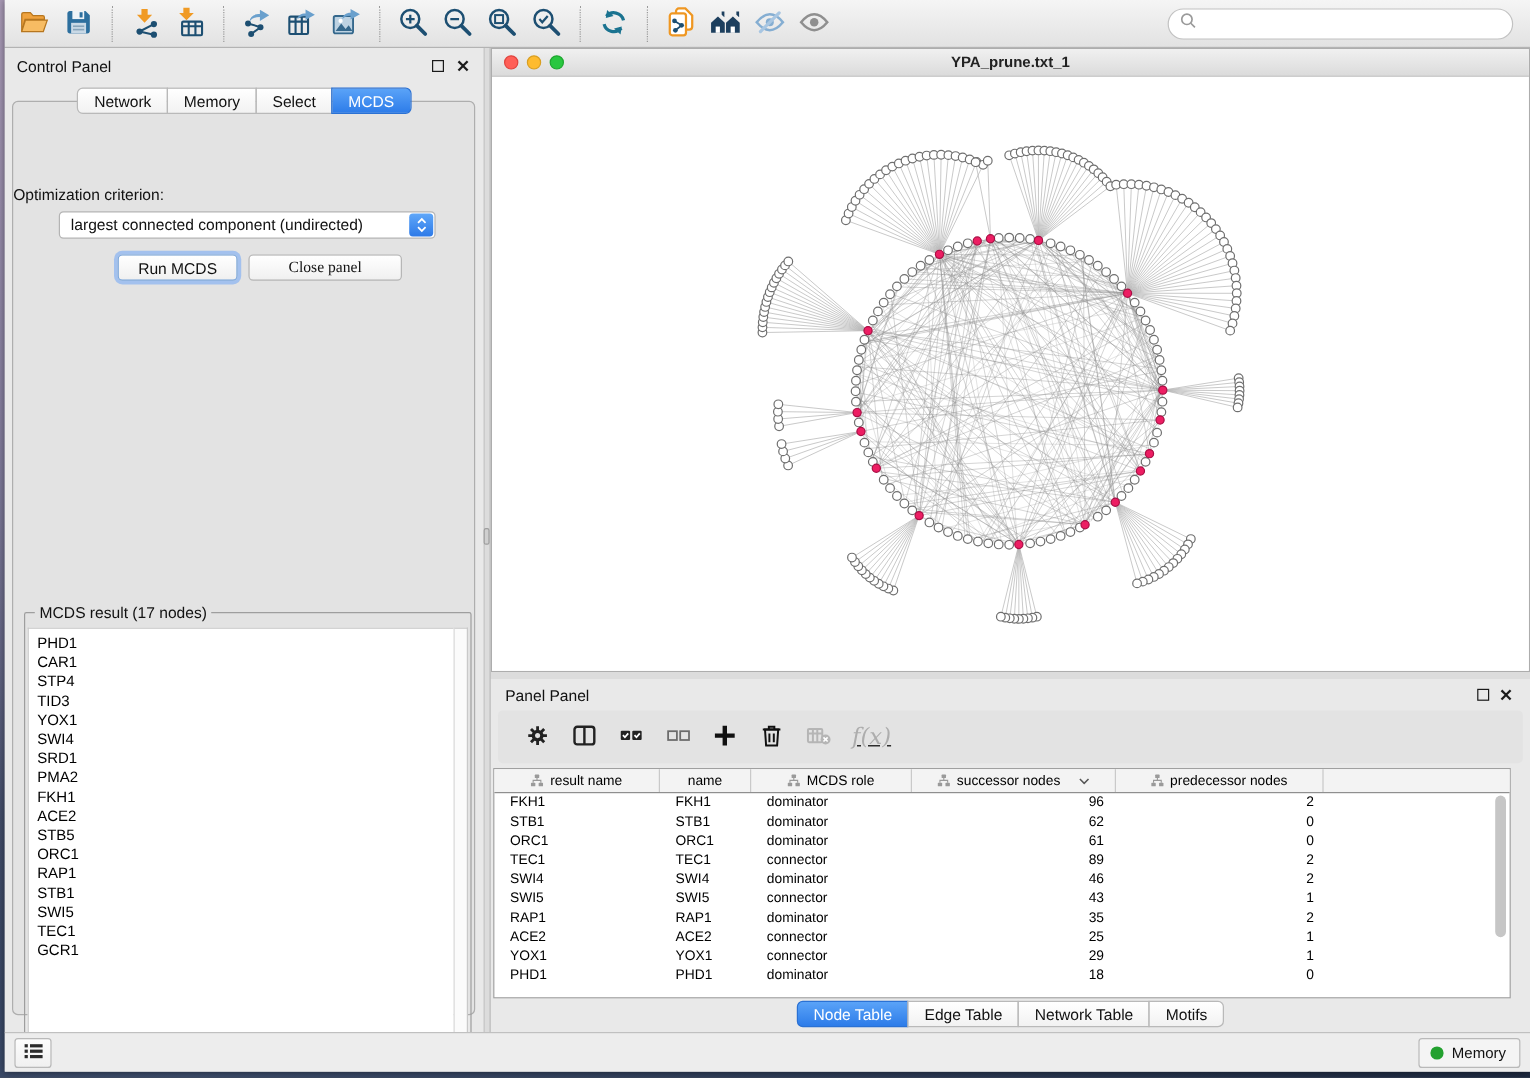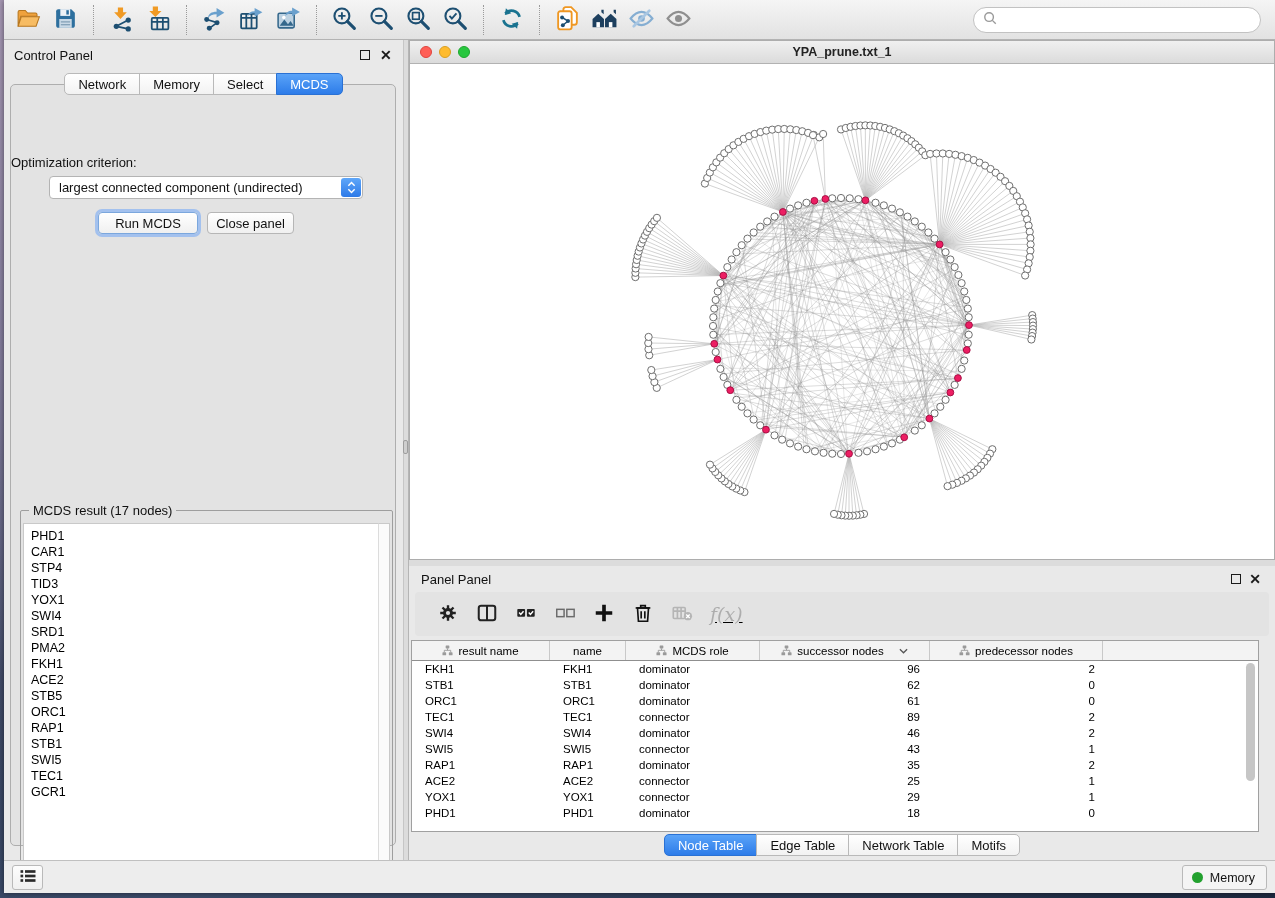--- a/index.html
+++ b/index.html
@@ -32,21 +32,21 @@
   .seg-tab:first-child{border-radius:5px 0 0 5px;margin-left:0;}
   .seg-tab:last-child{border-radius:0 5px 5px 0;}
   .seg-tab.sel{background:linear-gradient(#5aa3f8,#2d7ce9);color:#fff;border-color:#2a71d4;}
   .cp-content{position:absolute;left:6px;top:44px;width:386px;height:762px;background:#e3e3e3;border:1px solid #aeaeae;border-radius:5px;}
   .optlabel{position:absolute;top:70px;width:100%;text-align:left;font-size:13px;color:#111;}
   .select{position:absolute;left:38px;top:91px;width:314px;height:23px;background:#fff;border:1px solid #b4b4b4;border-radius:4px;cursor:pointer;}
   .selval{position:absolute;left:9px;top:3px;font-size:13px;color:#111;white-space:nowrap;}
   .stepper{position:absolute;right:1px;top:1px;bottom:1px;width:20px;border-radius:3px;background:linear-gradient(#5fa7f9,#2d7ae8);display:flex;align-items:center;justify-content:center;}
   .btn{position:absolute;height:22px;font-size:13px;background:linear-gradient(#ffffff,#f0f0f0);border:1px solid #b6b6b6;border-radius:4px;color:#111;cursor:pointer;font-family:"Liberation Sans",sans-serif;}
   .btn-run{left:87px;top:127px;width:100px;border-color:#7ba7dd;box-shadow:0 0 0 3px rgba(100,160,250,.5);}
-  .btn-closep{left:196px;top:127px;width:87px;}
+  .btn-closep{left:196px;top:127px;width:128px;font-family:Liberation Serif, serif;}
   .groupbox{position:absolute;left:9px;top:425px;width:373px;height:374px;border:1px solid #9e9e9e;border-radius:2px;}
   .gtitle{position:absolute;left:8px;top:-8px;background:#e3e3e3;padding:0 4px;font-size:13px;color:#111;}
   .glist{position:absolute;left:2px;top:12px;right:14px;bottom:2px;background:#fff;border:1px solid #c9c9c9;border-right:none;overflow:hidden;padding:4px 0 0 7px;}
   .gscroll{position:absolute;top:12px;right:2px;bottom:2px;width:12px;background:#fbfbfb;border:1px solid #c9c9c9;border-left:1px solid #dcdcdc;}
   .mcds-item{font-size:12.5px;line-height:16px;color:#000;}
 
   
   .vsplit{position:absolute;left:399px;top:40px;width:6px;height:820px;background:#dcdcdc;border-left:1px solid #c6c6c6;border-right:1px solid #b5b5b5;cursor:col-resize;}
   .vhandle{position:absolute;top:400px;left:-1px;width:5px;height:14px;background:#cfcfcf;border:1px solid #9e9e9e;border-radius:2px;}
   .hsplit{position:absolute;left:405px;top:560px;width:866px;height:6px;background:#dcdcdc;cursor:row-resize;}

